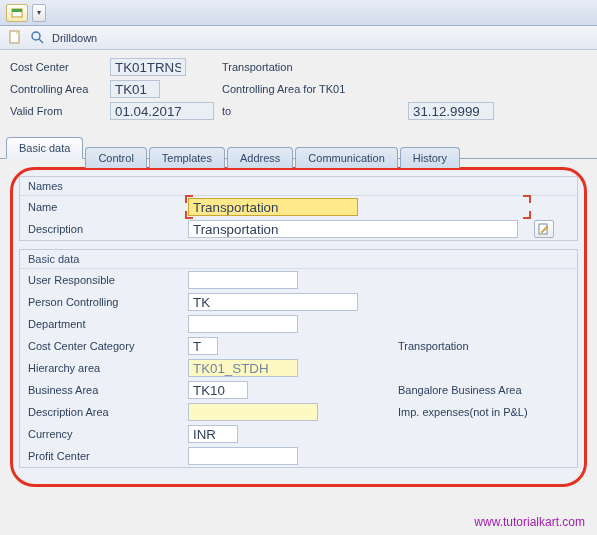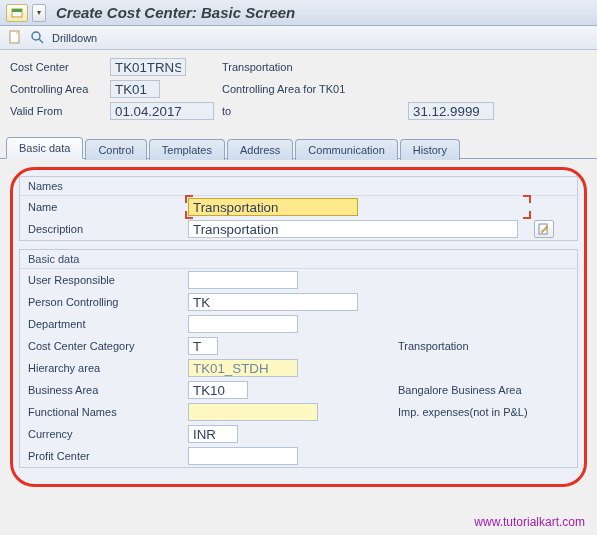--- a/index.html
+++ b/index.html
@@ -73,21 +73,21 @@
     }
     .tab {
       border: 1px solid #8fa7c3;
       border-bottom: none;
       padding: 4px 12px;
       background: linear-gradient(#e3eaf4,#cfdced);
       color: #32486a;
       margin-right: 2px;
       border-top-left-radius: 4px; border-top-right-radius: 4px;
       position: relative;
-      top: 2px;
+      top: 10px;
     }
     .tab.active {
       background: linear-gradient(#fdfdfe,#edf1f7);
       font-weight: normal;
       border-bottom: 1px solid #edf1f7;
       top: 1px;
     }
     .panel {
       margin: 8px 10px;
       border: 3px solid #e33222;
@@ -158,21 +158,20 @@
 <body>
 
 <div class="titlebar">
   <div class="tb-icon">
     <svg width="12" height="10">
         <rect x="1" y="1" width="10" height="8" fill="#fff" stroke="#c79b2e"></rect>
         <rect x="1" y="1" width="10" height="3" fill="#4aa44a"></rect>
       </svg>
   </div>
   <div class="tb-dropdown">▾</div>
-  <div class="title">Create Cost Center: Basic Screen</div>
 </div>
 
 <div class="toolbar">
   <span class="tool-icon">
     <svg width="14" height="14">
         <rect x="2" y="1" width="9" height="12" fill="#fff" stroke="#b1995a"></rect>
         <path d="M8 1 L11 4 L8 4 Z" fill="#e8dca3"></path>
       </svg>
   </span>
   <span class="tool-icon">
@@ -270,21 +269,21 @@
       <div class="form-label">Hierarchy area</div>
       <input class="form-input ro" style="width: 110px;" value="TK01_STDH">
       <div></div>
     </div>
     <div class="form-row">
       <div class="form-label">Business Area</div>
       <input class="form-input" style="width: 60px;" value="TK10">
       <div class="side-text">Bangalore Business Area</div>
     </div>
     <div class="form-row">
-      <div class="form-label">Functional Names</div>
+      <div class="form-label">Description Area</div>
       <input class="form-input ro" style="width: 130px;" value="">
       <div class="side-text">Imp. expenses(not in P&amp;L)</div>
     </div>
     <div class="form-row">
       <div class="form-label">Currency</div>
       <input class="form-input" style="width: 50px;" value="INR">
       <div></div>
     </div>
     <div class="form-row">
       <div class="form-label">Profit Center</div>

